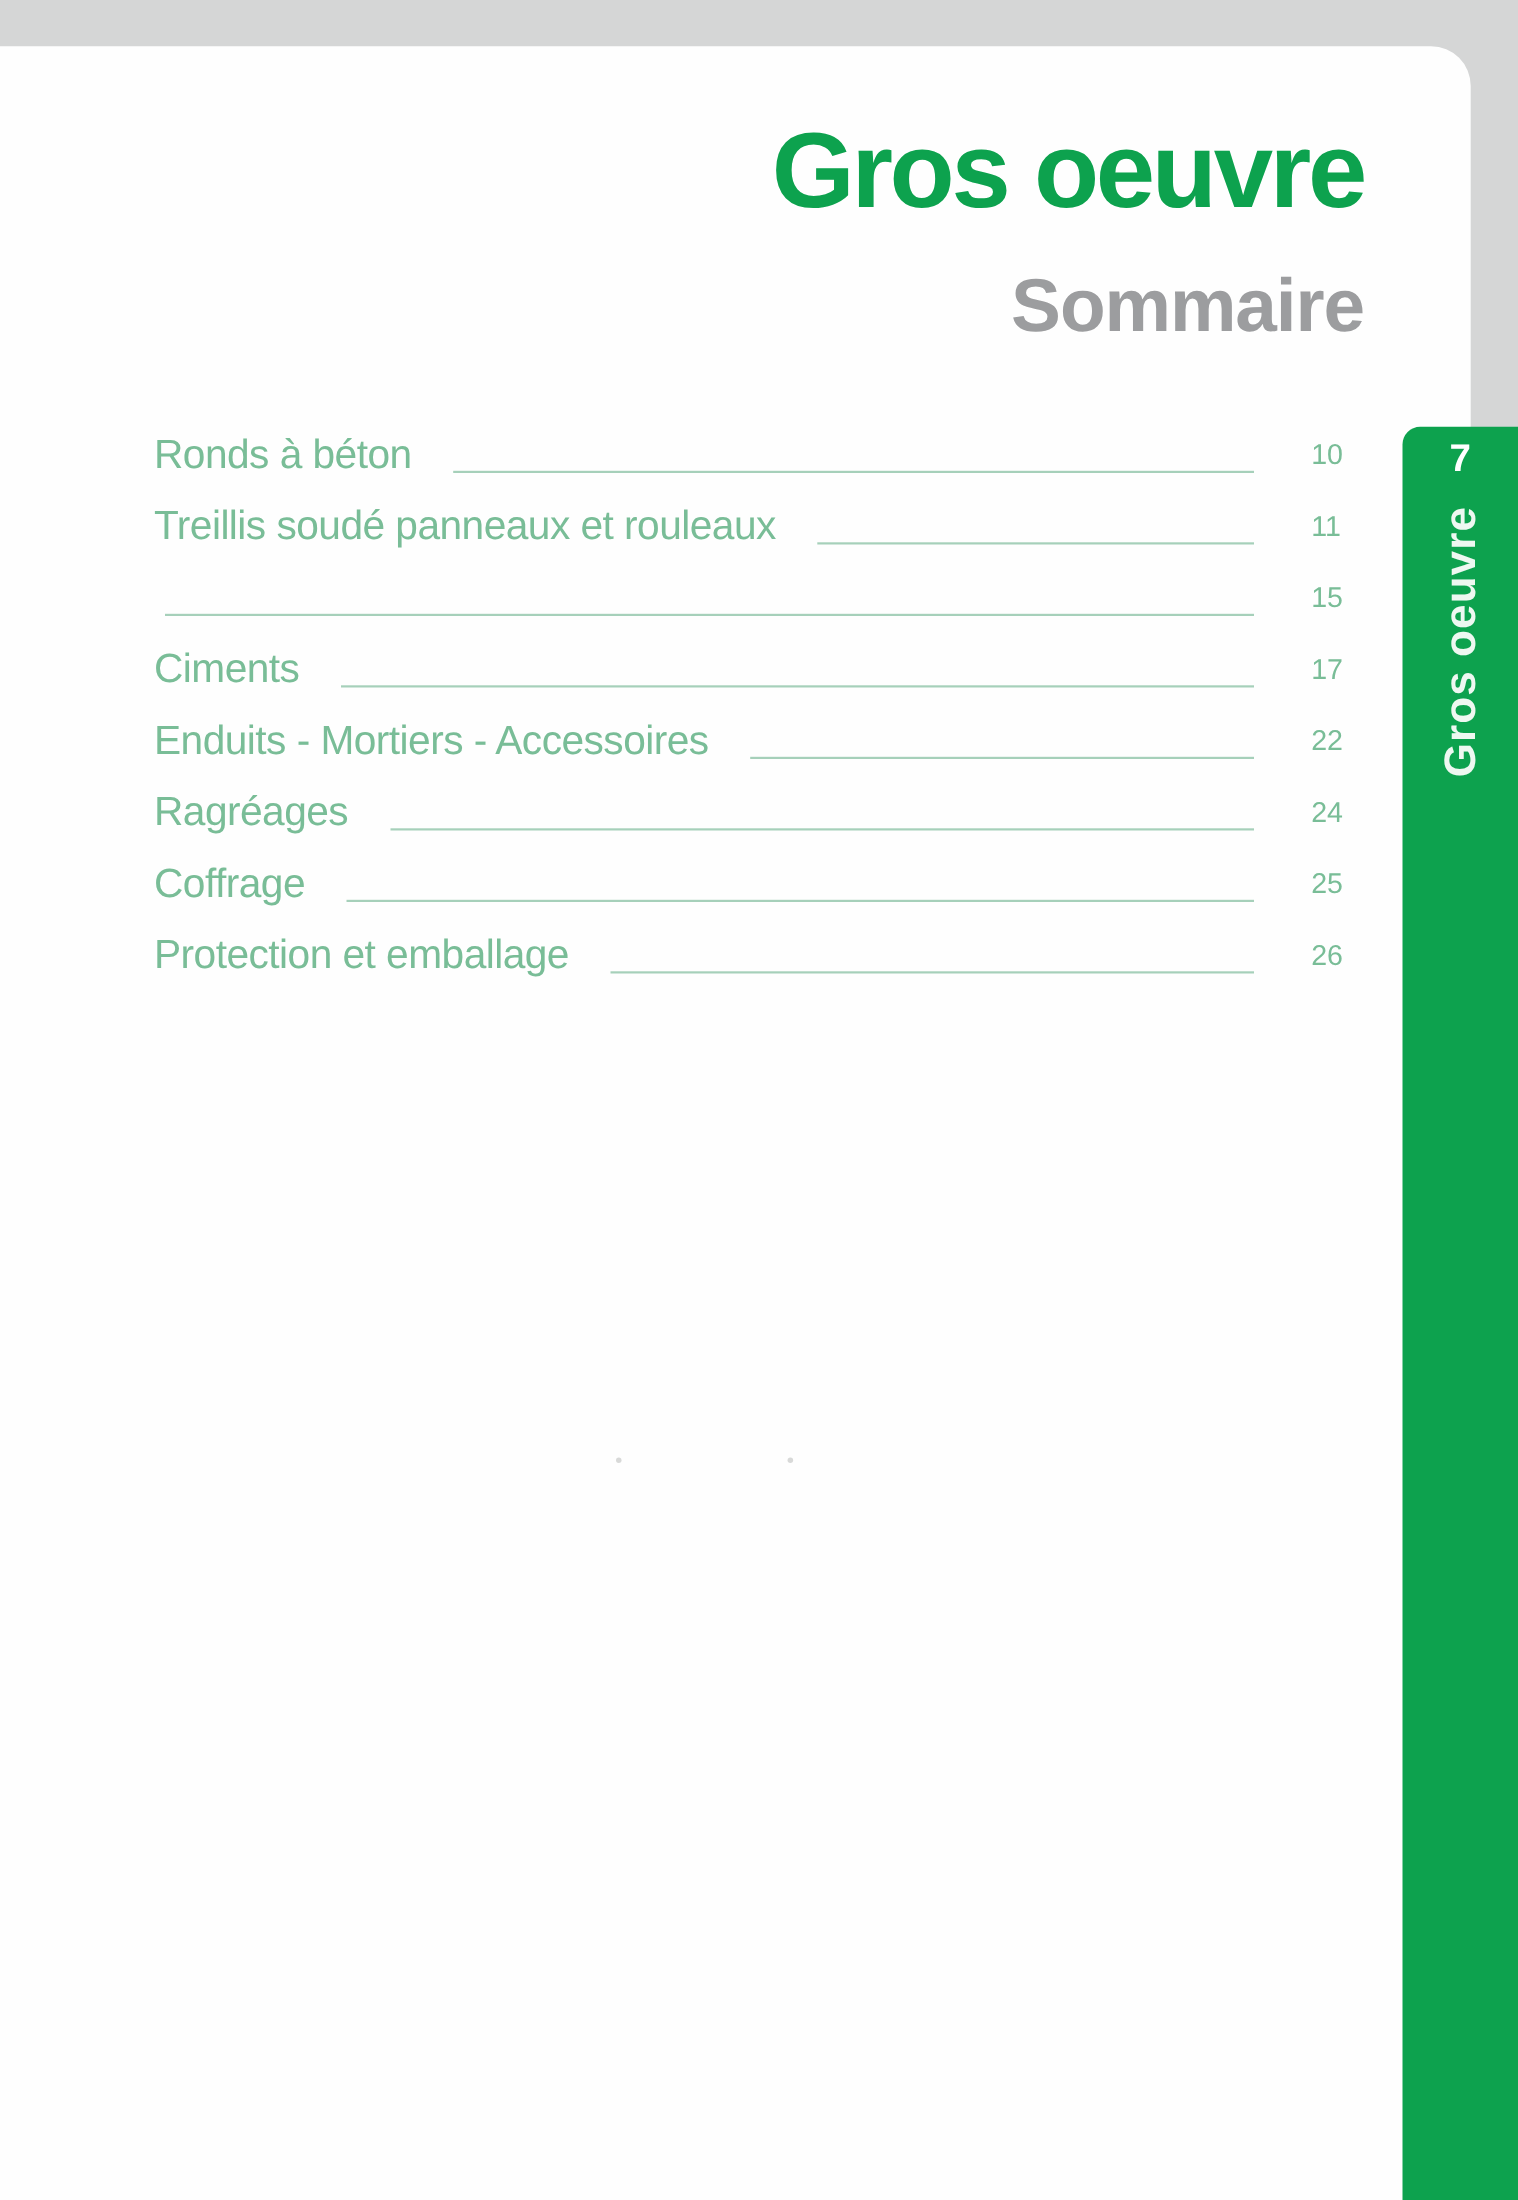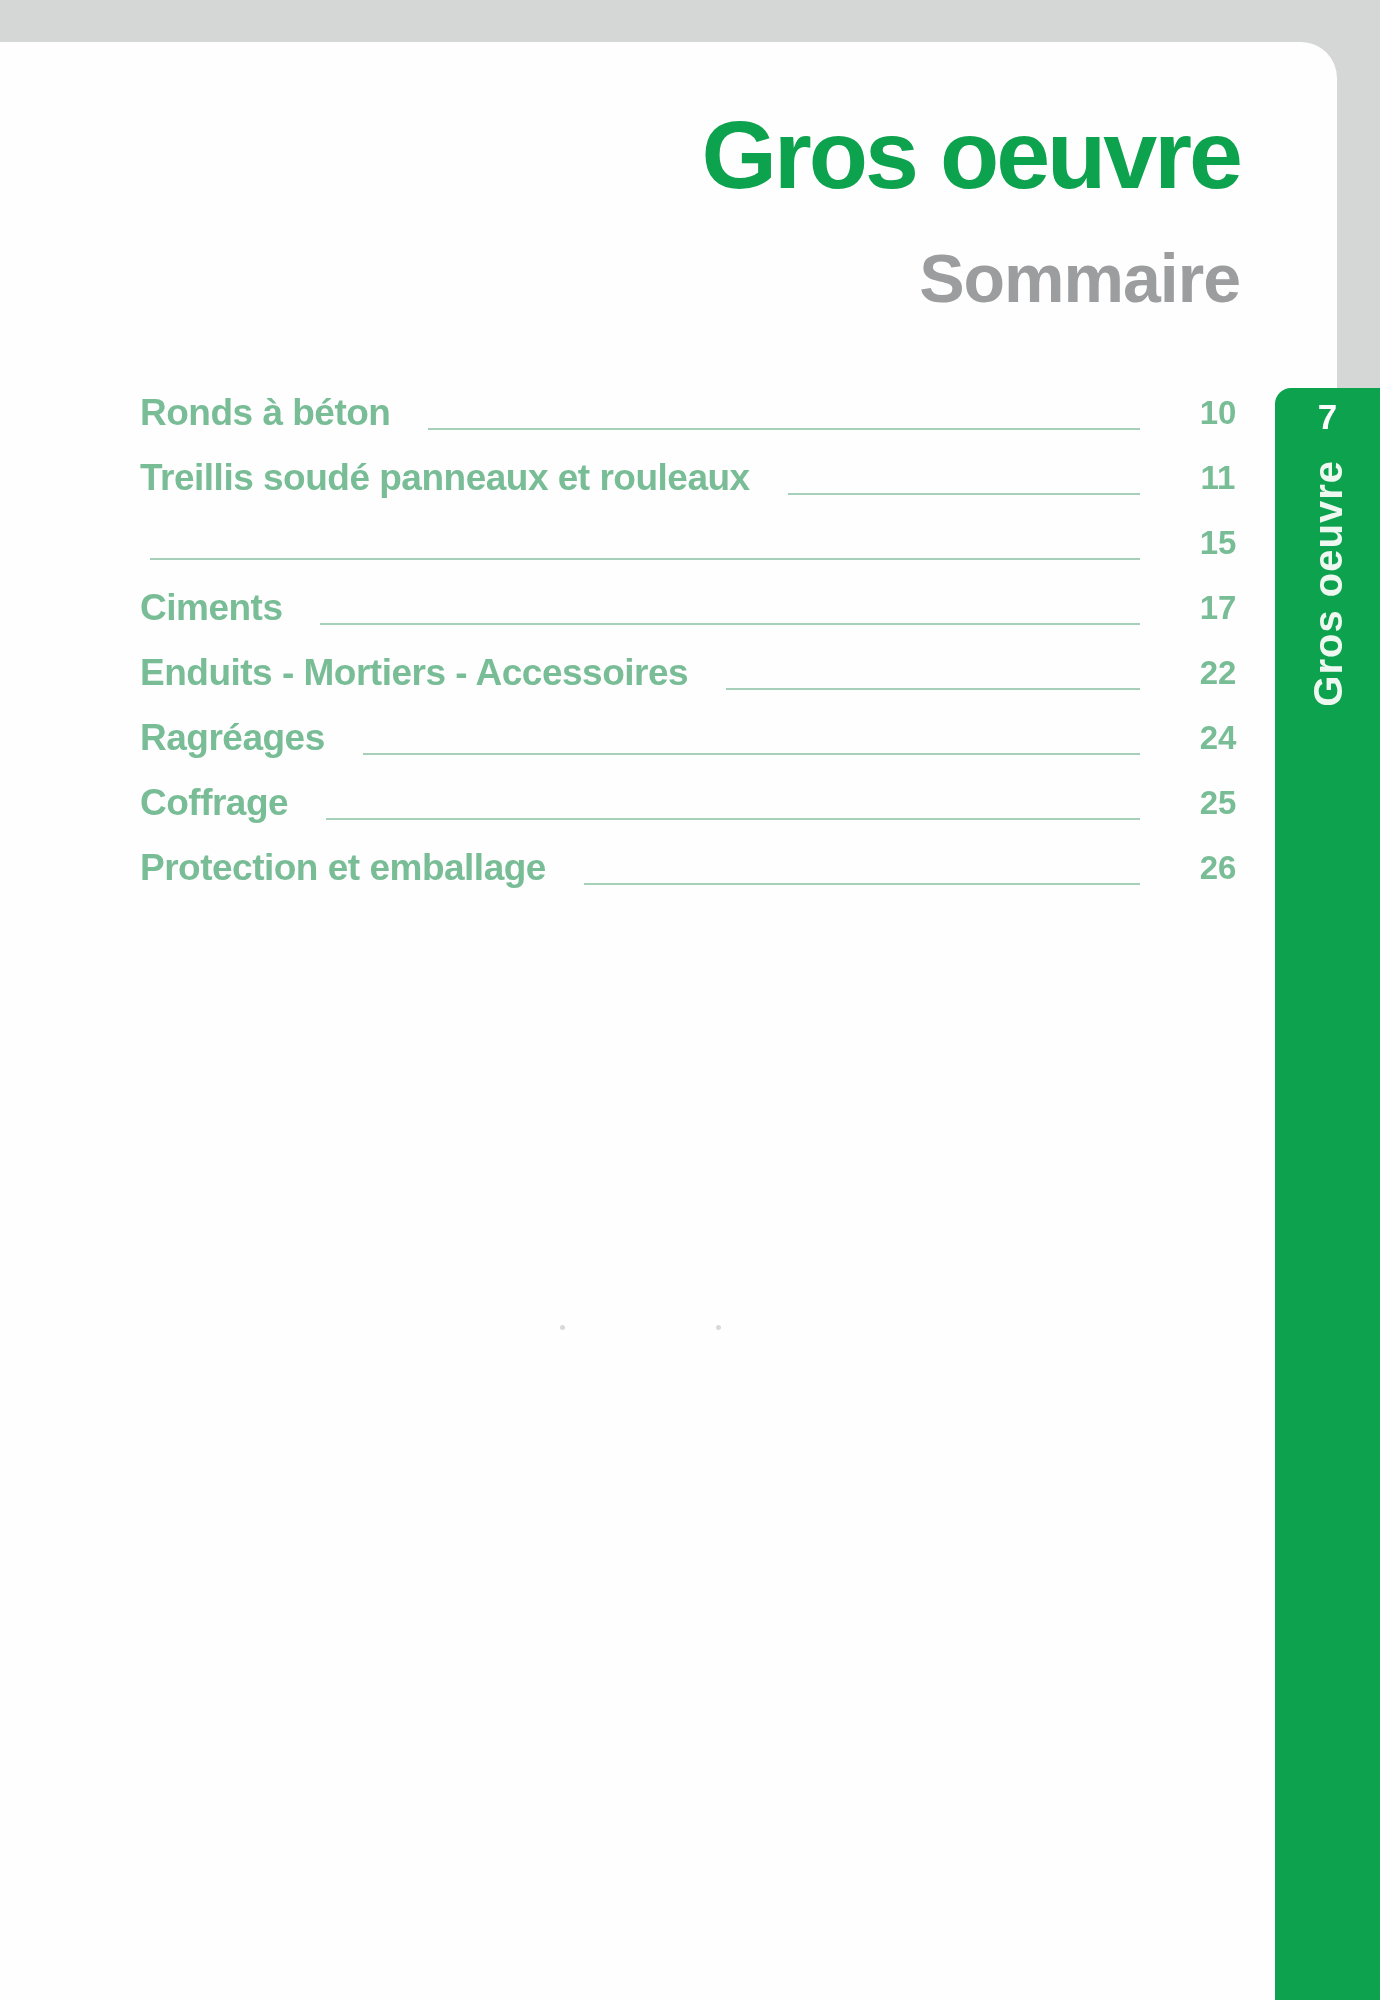--- a/index.html
+++ b/index.html
@@ -28,32 +28,32 @@
     font-size:68px;font-weight:bold;line-height:1;
     letter-spacing:-1px;
     color:var(--subtitle-gray,#9c9d9f);
     white-space:nowrap;
   }
   .toc{
     position:absolute;left:140px;top:380px;width:1104px;
   }
   .toc-row{
     display:flex;align-items:center;height:65px;
-    color:var(--toc-green,#79bd97);font-weight:bold;gap:28px;
+    color:var(--toc-green,#79bd97);font-weight:normal;gap:28px;
   }
   .toc-label{
     font-size:37px;line-height:1;letter-spacing:-0.5px;white-space:nowrap;
   }
   .toc-leader{
     flex:1;align-self:flex-end;
     margin:0 24px 15px 10px;
     border-bottom:2px solid var(--leader-green,#a6d0ba);
   }
   .toc-page{
-    font-size:33px;line-height:1;min-width:52px;text-align:center;
+    font-size:26px;line-height:1;min-width:52px;text-align:left;
   }
   .side-tab{
     position:absolute;left:1275px;top:388px;
     width:105px;height:1612px;
     background:var(--accent-green,#0da24e);
     border-top-left-radius:16px;
   }
   .tab-number{
     position:absolute;top:11px;left:0;width:100%;
     text-align:center;color:#ffffff;

